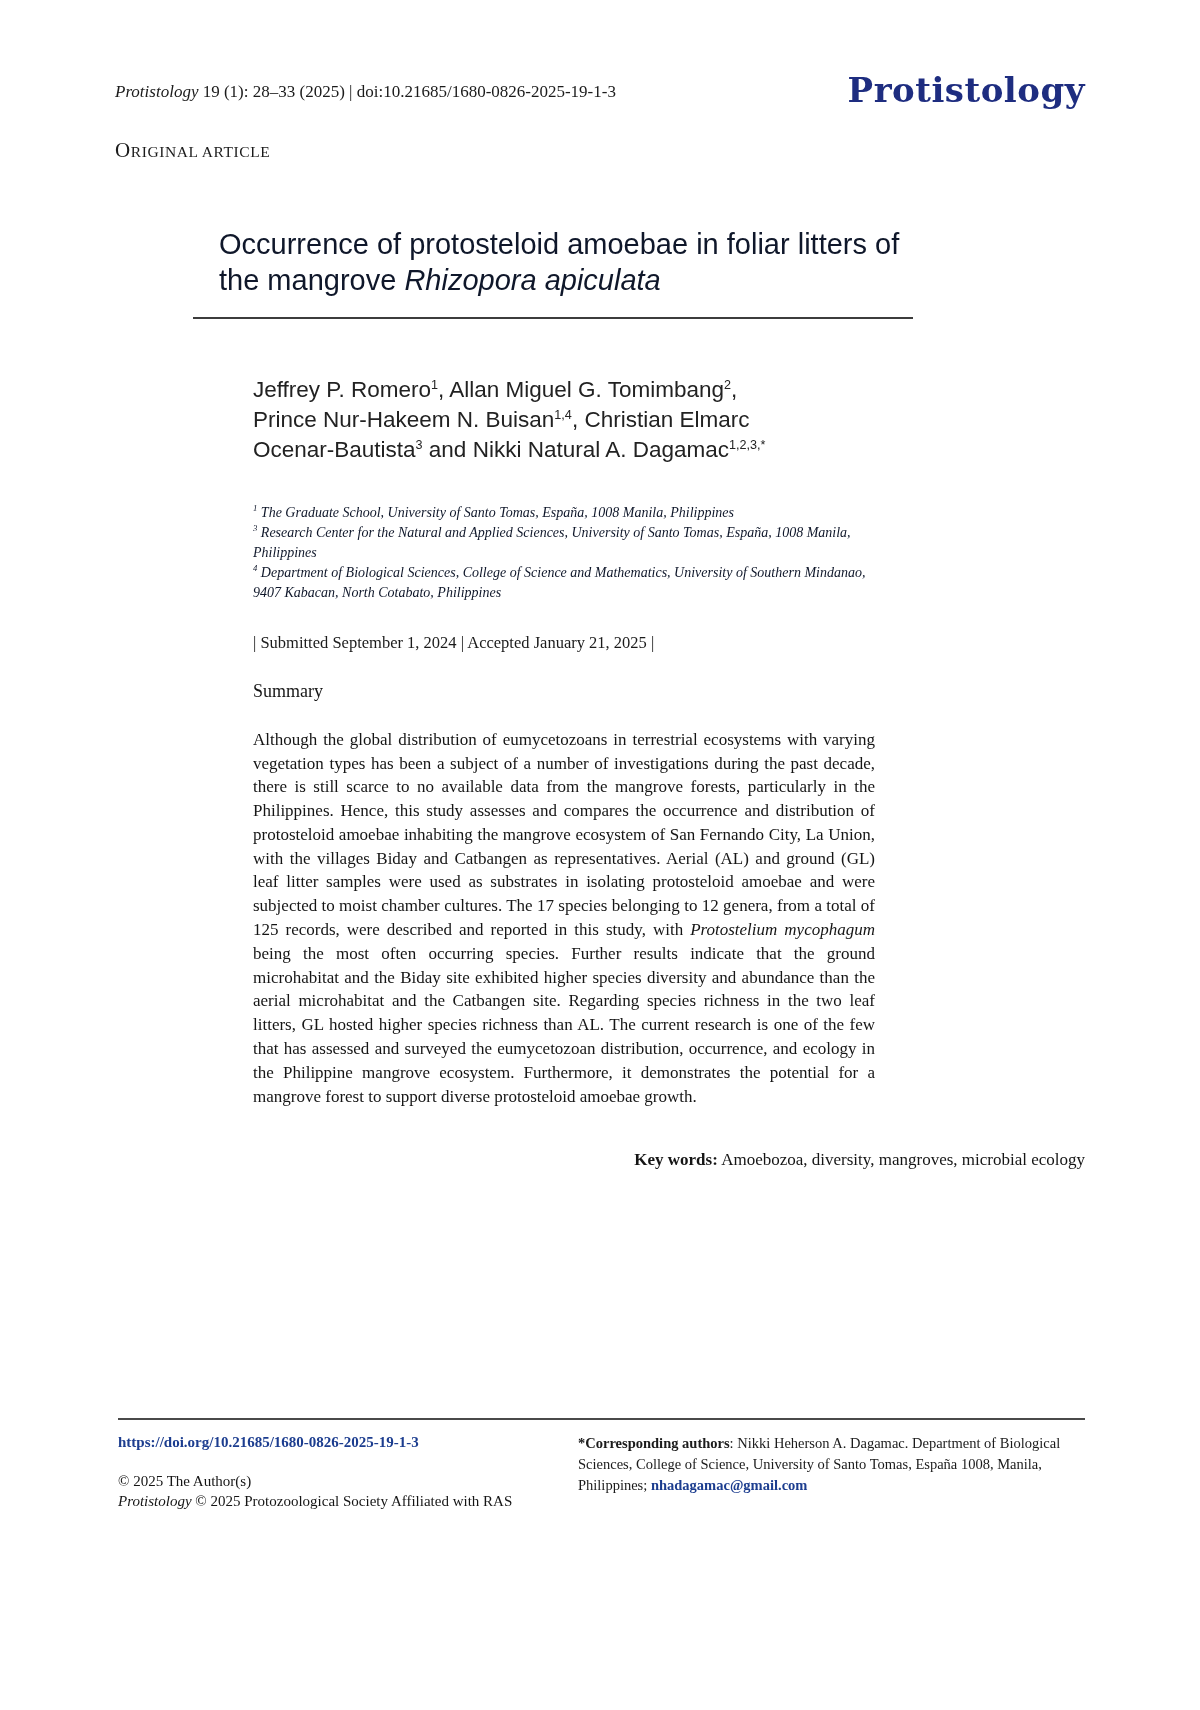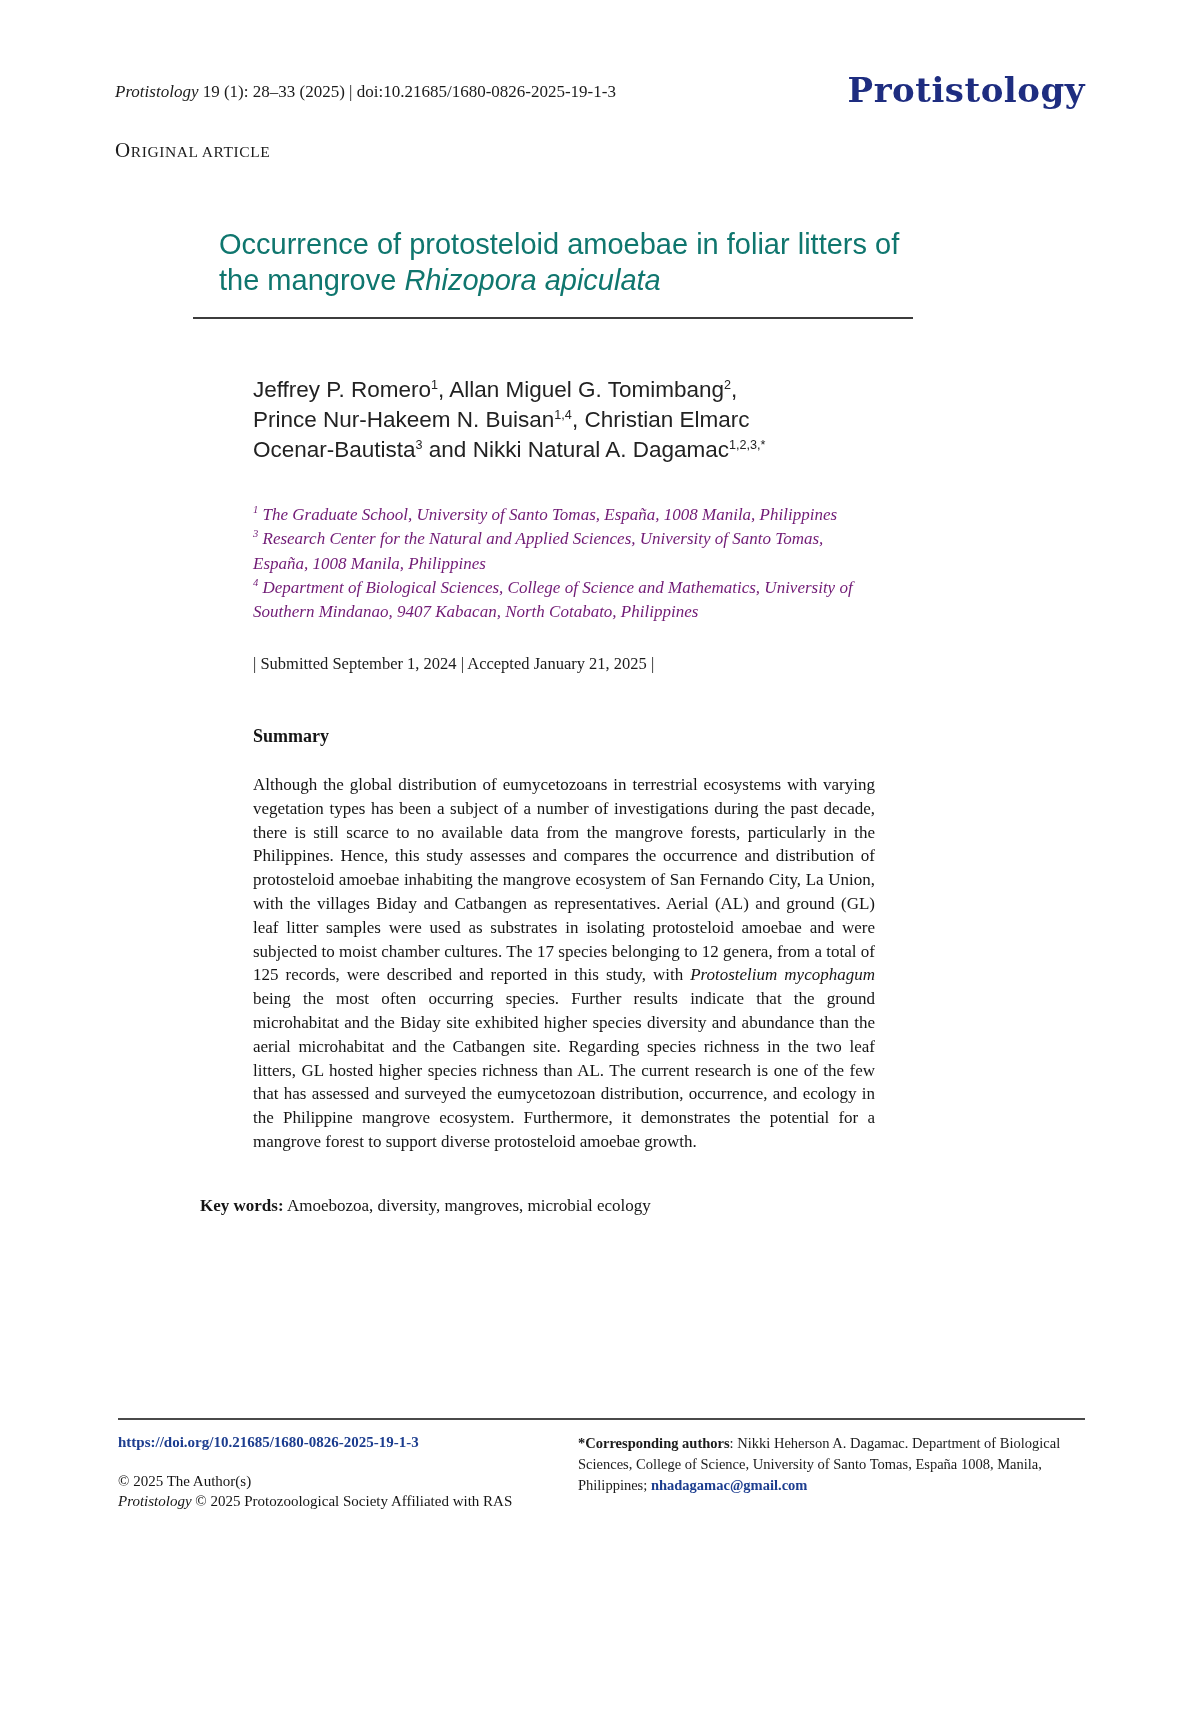--- a/index.html
+++ b/index.html
@@ -22,53 +22,53 @@
     color: #1e2d80; letter-spacing: 0.5px;
   }
   .article-type { margin-top: 28px; color: #1b1b1b; letter-spacing: 0.6px; }
   .at-initial { font-size: 21px; }
   .at-rest { font-size: 15.5px; }
 
   
   .title-block { margin: 64px 0 0 104px; width: 690px; }
   .title {
     font-family: "Liberation Sans", sans-serif;
-    font-size: 29px; line-height: 1.24; font-weight: 400; color: #0f766e;
+    font-size: 29px; line-height: 1.24; font-weight: 400; color: #0f172a;
   }
   .title .sp-it { font-style: italic; }
   .title-rule { border: none; border-top: 2px solid #3c3c3c; margin: 18px 0 0 -26px; width: 720px; }
 
   
   .authors {
     margin: 56px 0 0 138px;
     font-family: "Liberation Sans", sans-serif;
     font-size: 22.5px; line-height: 1.34; color: #222222;
   }
   .authors sup { font-size: 0.56em; line-height: 0; }
 
   
   .affiliations {
     margin: 38px 0 0 138px; width: 622px;
-    font-style: italic; font-size: 17px; line-height: 1.42; color: #701a75;
+    font-style: italic; font-size: 14px; line-height: 1.42; color: #0f172a;
   }
   .affiliations sup { font-size: 0.62em; line-height: 0; }
 
   
   .dates { margin: 30px 0 0 138px; font-size: 16.5px; color: #1b1b1b; }
 
   
-  .summary-heading { margin: 52px 0 0 138px; font-size: 18px; font-weight: bold; }
+  .summary-heading { margin: 28px 0 0 138px; font-size: 18px; font-weight: normal; }
   .summary-text {
     margin: 26px 0 0 138px; width: 622px;
     font-size: 17px; line-height: 1.4; text-align: justify; color: #151515;
   }
   .summary-text .sp-it { font-style: italic; }
 
   
-  .keywords { margin: 42px 0 0 85px; font-size: 17px; }
+  .keywords { margin: 42px 0 0 113px; font-size: 17px; text-align: right; }
   .keywords .kw-label { font-weight: bold; }
 
   
   .footer {
     position: absolute; left: 118px; right: 115px; top: 1418px;
     border-top: 2px solid #4a4a4a; padding-top: 13px;
     display: flex; justify-content: space-between;
   }
   .footer-left { width: 450px; }
   .doi-link {

